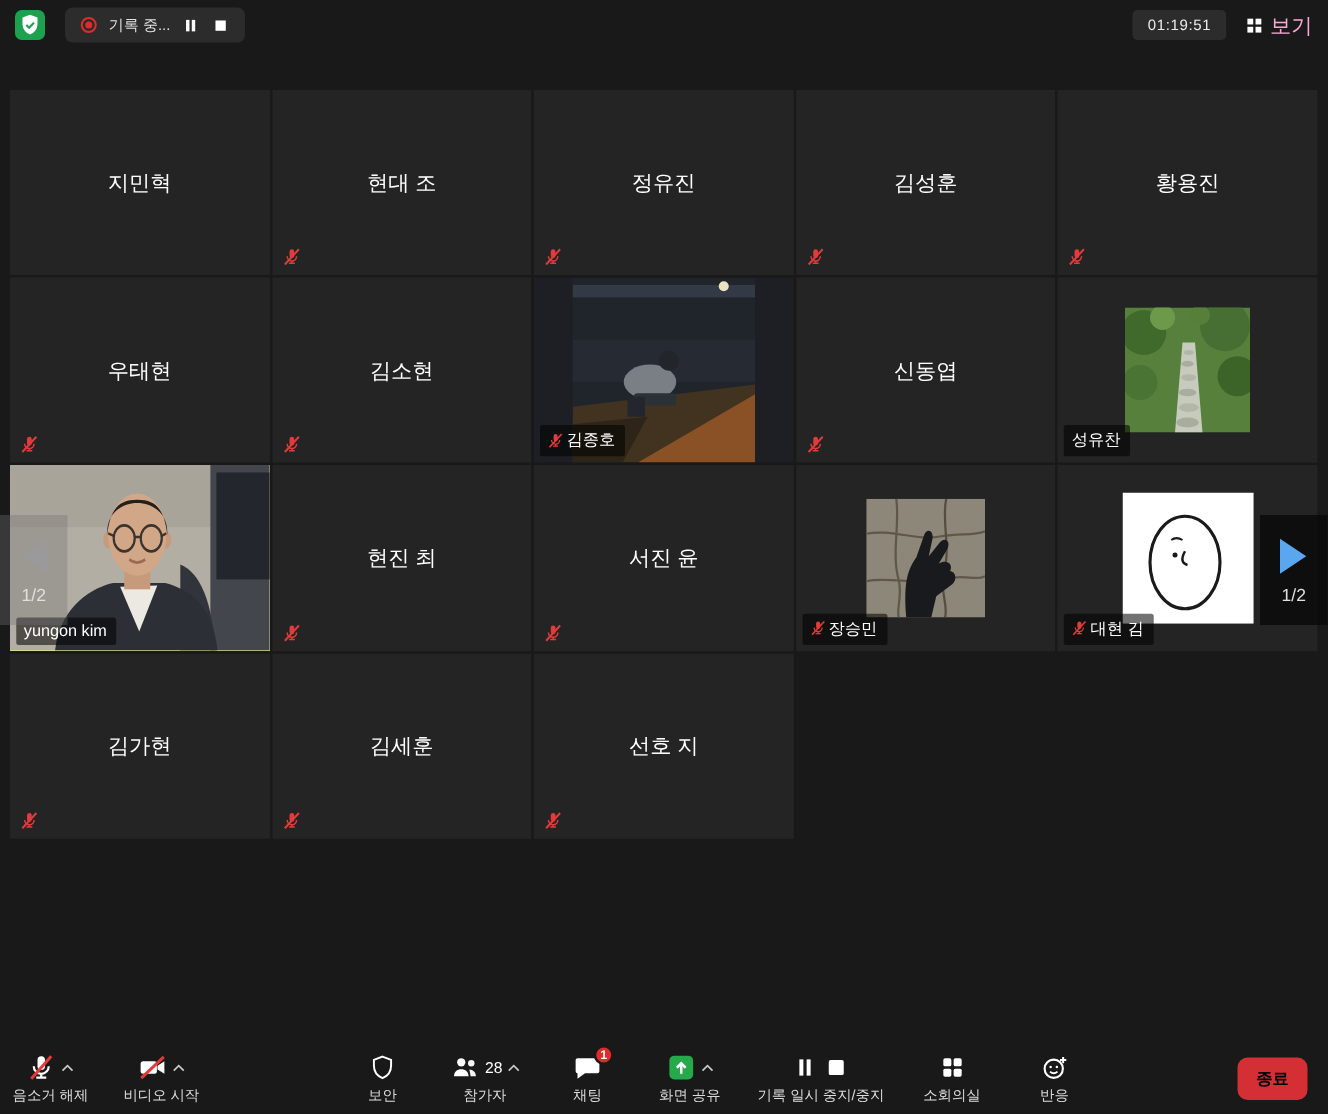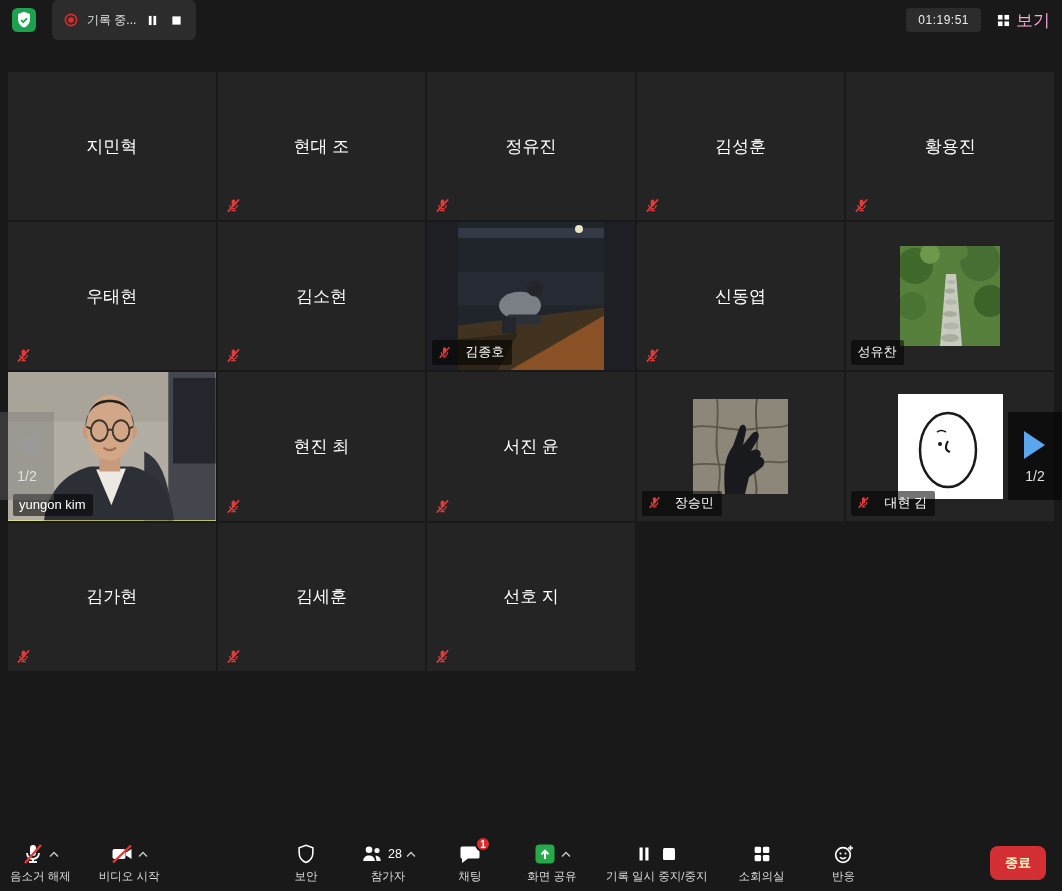--- a/index.html
+++ b/index.html
@@ -9,41 +9,41 @@
     font-family:"Liberation Sans","DejaVu Sans",sans-serif;
     color:#fff;
     overflow:hidden;
     position:relative;
   }
   
   .topbar { position:absolute; top:0; left:0; right:0; height:40px;
     display:flex; align-items:center; padding:0 12px; }
   .shield-badge { width:24px; height:24px; cursor:pointer; }
   .rec-pill { display:flex; align-items:center; gap:9px; background:#2c2c2c;
-    border-radius:6px; height:40px; padding:0 12px; margin-left:16px; }
+    border-radius:6px; height:28px; padding:0 12px; margin-left:16px; }
   .rec-text { font-size:12px; color:#e3e3e3; white-space:nowrap; }
   .rec-btn { background:none; border:none; cursor:pointer; display:flex;
     align-items:center; padding:2px; }
   .topbar-right { margin-left:auto; display:flex; align-items:flex-end; gap:16px; }
   .timer-box { background:#2c2c2c; border-radius:4px; padding:5px 12px;
     font-size:12px; color:#ececec; letter-spacing:.5px; }
   .view-btn { display:flex; align-items:center; gap:6px; background:none;
     border:none; color:#f9a8d4; font-size:17px; cursor:pointer; }
   
   .gallery { position:absolute; top:72px; left:8px; right:8px; height:749px; }
   .grid { display:grid; width:100%; height:100%;
     grid-template-columns:repeat(5,1fr); grid-template-rows:repeat(5,1fr); gap:2px; }
   .tile { position:relative; background:#242424; overflow:hidden; cursor:pointer; }
   .tile.active { box-shadow:inset 0 0 0 3px #e6e97c; }
   .center-name { position:absolute; inset:0; display:flex; align-items:center;
     justify-content:center; font-size:17px; font-weight:500; color:#fff; }
   .mic-badge { position:absolute; left:8px; bottom:7px; width:15px; height:15px;
     color:#e23b3b; }
   .name-tag { position:absolute; left:5px; bottom:5px; display:flex;
-    align-items:center; gap:14px; background:rgba(0,0,0,.55);
+    align-items:center; gap:2px; background:rgba(0,0,0,.55);
     padding:3px 8px 4px 6px; font-size:13px; border-radius:2px; z-index:2; }
   .name-tag .tag-mic { width:13px; height:13px; color:#e23b3b; flex:none; }
   .video-wrap { position:absolute; inset:0; display:flex; align-items:center;
     justify-content:center; }
   .fill-video { position:absolute; inset:0; width:100%; height:100%; }
   .white-square { width:100px; height:100px; background:#fff; }
   
   .nav { position:absolute; top:340px; width:54px; height:88px; z-index:5;
     display:flex; flex-direction:column; align-items:center;
     justify-content:center; gap:7px; cursor:pointer; }
@@ -57,21 +57,21 @@
   .tb-group-center { flex:1; display:flex; justify-content:center; gap:26px; }
   .tb-item { display:flex; flex-direction:column; align-items:center;
     justify-content:center; gap:3px; cursor:pointer; min-width:56px; }
   .icon-row { display:flex; align-items:center; gap:4px; height:24px; position:relative; }
   .tb-label { font-size:11.5px; color:#dcdcdc; white-space:nowrap; }
   .caret { width:10px; height:7px; cursor:pointer; }
   .count { font-size:12.5px; color:#fff; }
   .badge { position:absolute; top:-6px; right:-9px; background:#e02b2b; color:#fff;
     font-size:10px; font-weight:700; min-width:16px; height:16px; border-radius:9px;
     display:flex; align-items:center; justify-content:center; border:2px solid #191919; }
-  .end-btn { background:#d42f35; color:#fef9c3; border:none; border-radius:8px;
+  .end-btn { background:#d42f35; color:#000000; border:none; border-radius:8px;
     padding:8px 15px; font-size:13px; font-weight:700; cursor:pointer; margin-right:6px; }
 </style>
 </head>
 <body>
 
 <svg width="0" height="0" style="position:absolute">
   <defs>
     <g id="micoff-g">
       <rect x="6" y="1.5" width="4" height="7.5" rx="2" fill="currentColor"></rect>
       <path d="M4 7.5a4 4 0 0 0 8 0" stroke="currentColor" stroke-width="1.3" fill="none"></path>

